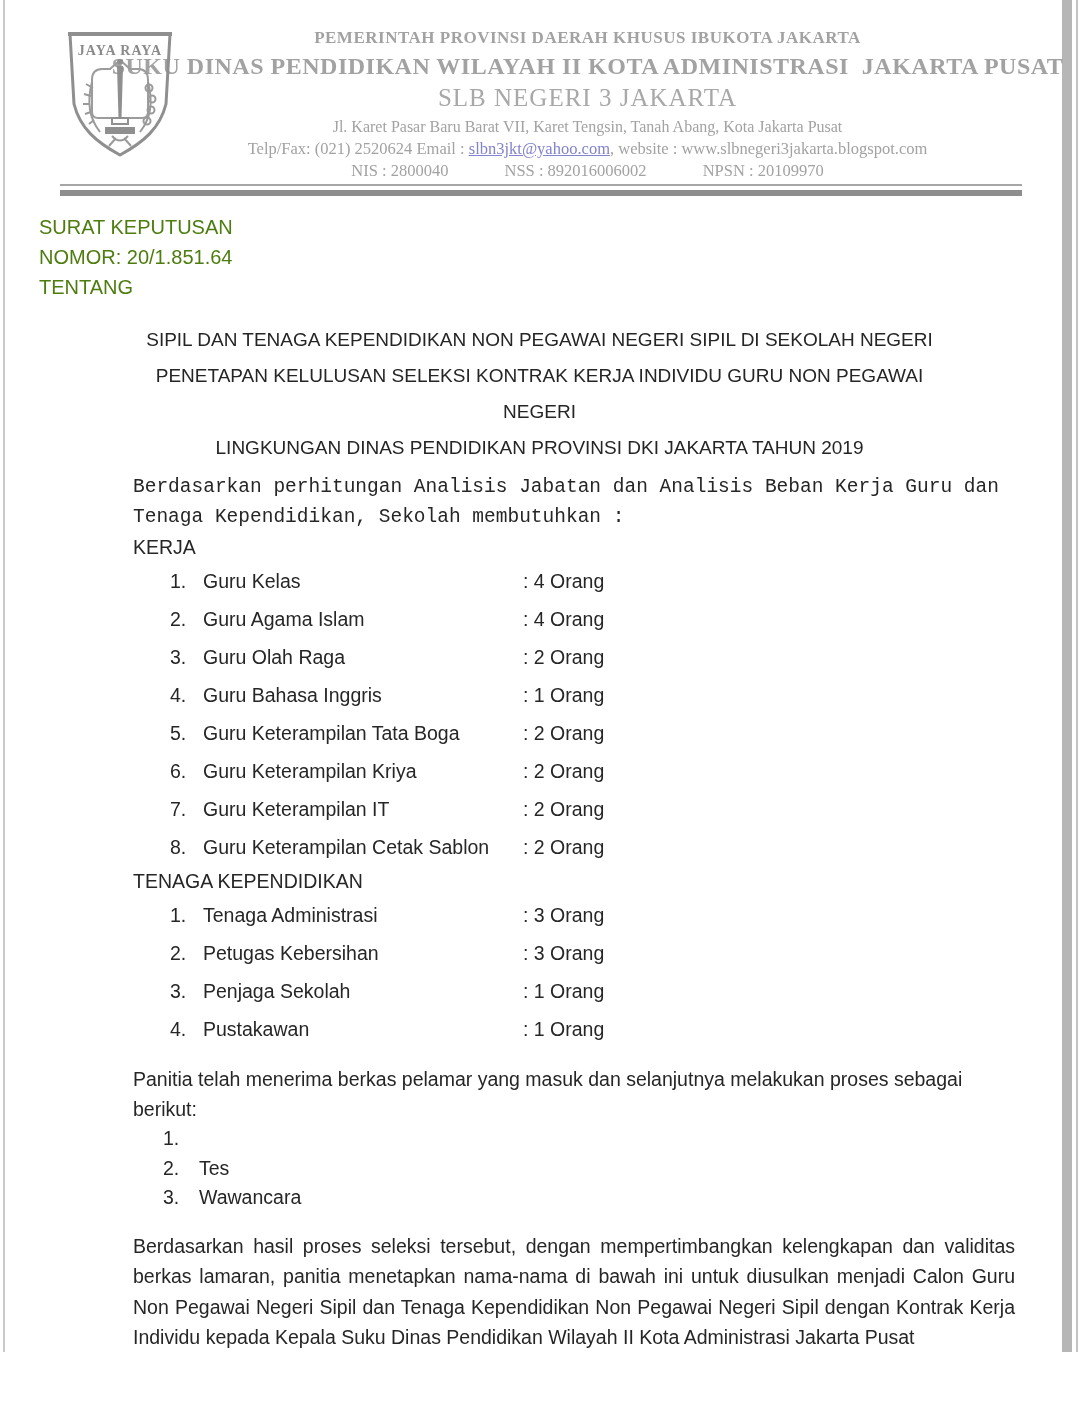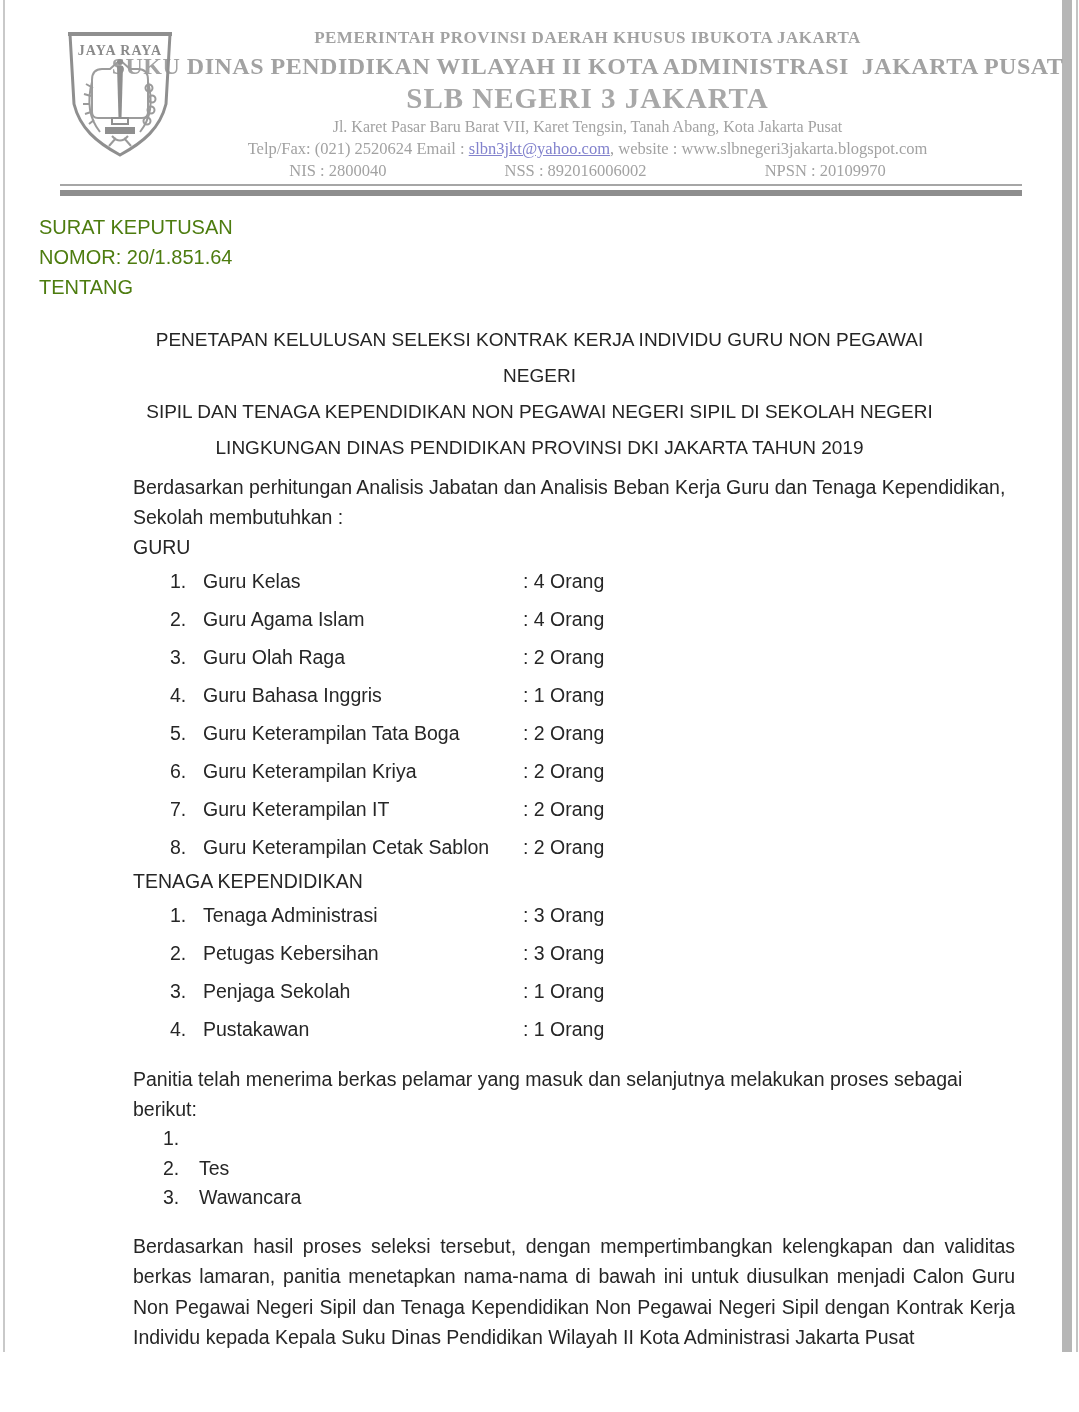--- a/index.html
+++ b/index.html
@@ -16,43 +16,43 @@
   .edge-left{position:absolute;left:3px;top:0;width:2px;height:100%;background:#c9c9c9;}
   .edge-right-band{position:absolute;right:7px;top:0;width:10px;height:100%;background:#b6b6b6;}
   .edge-right-line{position:absolute;right:1px;top:0;width:2px;height:100%;background:#c4c4c4;}
 
   
   .letterhead{position:relative;padding-top:24px;height:158px;}
   .logo{position:absolute;left:60px;top:28px;width:120px;height:132px;}
   .lh-text{margin-left:110px;margin-right:14px;text-align:center;font-family:"Liberation Serif",serif;color:#a2a2a2;}
   .lh1{font-size:17px;font-weight:bold;line-height:28px;letter-spacing:.5px;}
   .lh2{font-size:24px;font-weight:bold;line-height:28px;letter-spacing:.5px;}
-  .lh3{font-size:29px;font-weight:bold;line-height:36px;letter-spacing:1px;color:#a8a8a8;}
+  .lh3{font-size:25px;font-weight:normal;line-height:36px;letter-spacing:1px;color:#a8a8a8;}
   .lh4{font-size:16px;line-height:22px;}
   .lh5{font-size:16.5px;line-height:22px;}
   .email{color:#8282cd;text-decoration:underline;cursor:pointer;}
-  .lh6{font-size:16.5px;line-height:22px;display:flex;justify-content:center;gap:118px;}
+  .lh6{font-size:16.5px;line-height:22px;display:flex;justify-content:center;gap:56px;}
 
   
   .rules{margin:2px 57px 0 60px;}
   .rule-thin{height:2px;background:#a6a6a6;margin-bottom:4px;}
   .rule-thick{height:6px;background:#8e8e8e;}
 
   
   .title-block{margin-top:16px;text-align:left;font-size:20px;line-height:30px;color:#4d7c0f;padding-left:39px;}
 
   
   .subject{margin:20px auto 0 auto;max-width:830px;text-align:center;font-size:19px;line-height:36px;color:#252525;}
 
   
   .content{margin-left:133px;width:882px;font-size:19.5px;color:#262626;}
   .para{margin:0;line-height:30px;}
   .para.mt{margin-top:16px;}
   .para.justify{text-align:justify;line-height:30.5px;}
-  .intro{margin-top:6px;}
+  .intro{margin-top:6px;font-family:Liberation Mono, monospace;}
   .list-heading{line-height:30px;}
   .olist .row{display:flex;align-items:baseline;line-height:38px;padding-left:37px;}
   .olist .num{width:33px;flex:none;}
   .olist .label{width:320px;flex:none;}
   .olist .count{flex:none;}
   .steps .row{display:flex;align-items:baseline;line-height:29.5px;padding-left:30px;}
   .steps .num{width:36px;flex:none;}
   .closing{margin-top:18px;}
 </style>
 </head>
@@ -103,29 +103,29 @@
     <div class="rule-thick"></div>
   </div>
 
   <section class="title-block">
     <div>SURAT KEPUTUSAN</div>
     <div>NOMOR: 20/1.851.64</div>
     <div>TENTANG</div>
   </section>
 
   <section class="subject">
+    <div>SIPIL DAN TENAGA KEPENDIDIKAN NON PEGAWAI NEGERI SIPIL DI SEKOLAH NEGERI</div>
     <div>PENETAPAN KELULUSAN SELEKSI KONTRAK KERJA INDIVIDU GURU NON PEGAWAI NEGERI</div>
-    <div>SIPIL DAN TENAGA KEPENDIDIKAN NON PEGAWAI NEGERI SIPIL DI SEKOLAH NEGERI</div>
     <div>LINGKUNGAN DINAS PENDIDIKAN PROVINSI DKI JAKARTA TAHUN 2019</div>
   </section>
 
   <section class="content">
     <p class="para intro">Berdasarkan perhitungan Analisis Jabatan dan Analisis Beban Kerja Guru dan Tenaga Kependidikan, Sekolah membutuhkan :</p>
 
-    <div class="list-heading">GURU</div>
+    <div class="list-heading">KERJA</div>
     <div class="olist">
       <div class="row">
           <span class="num">1.</span>
           <span class="label">Guru Kelas</span>
           <span class="count">: 4 Orang</span>
         </div>
       <div class="row">
           <span class="num">2.</span>
           <span class="label">Guru Agama Islam</span>
           <span class="count">: 4 Orang</span>

